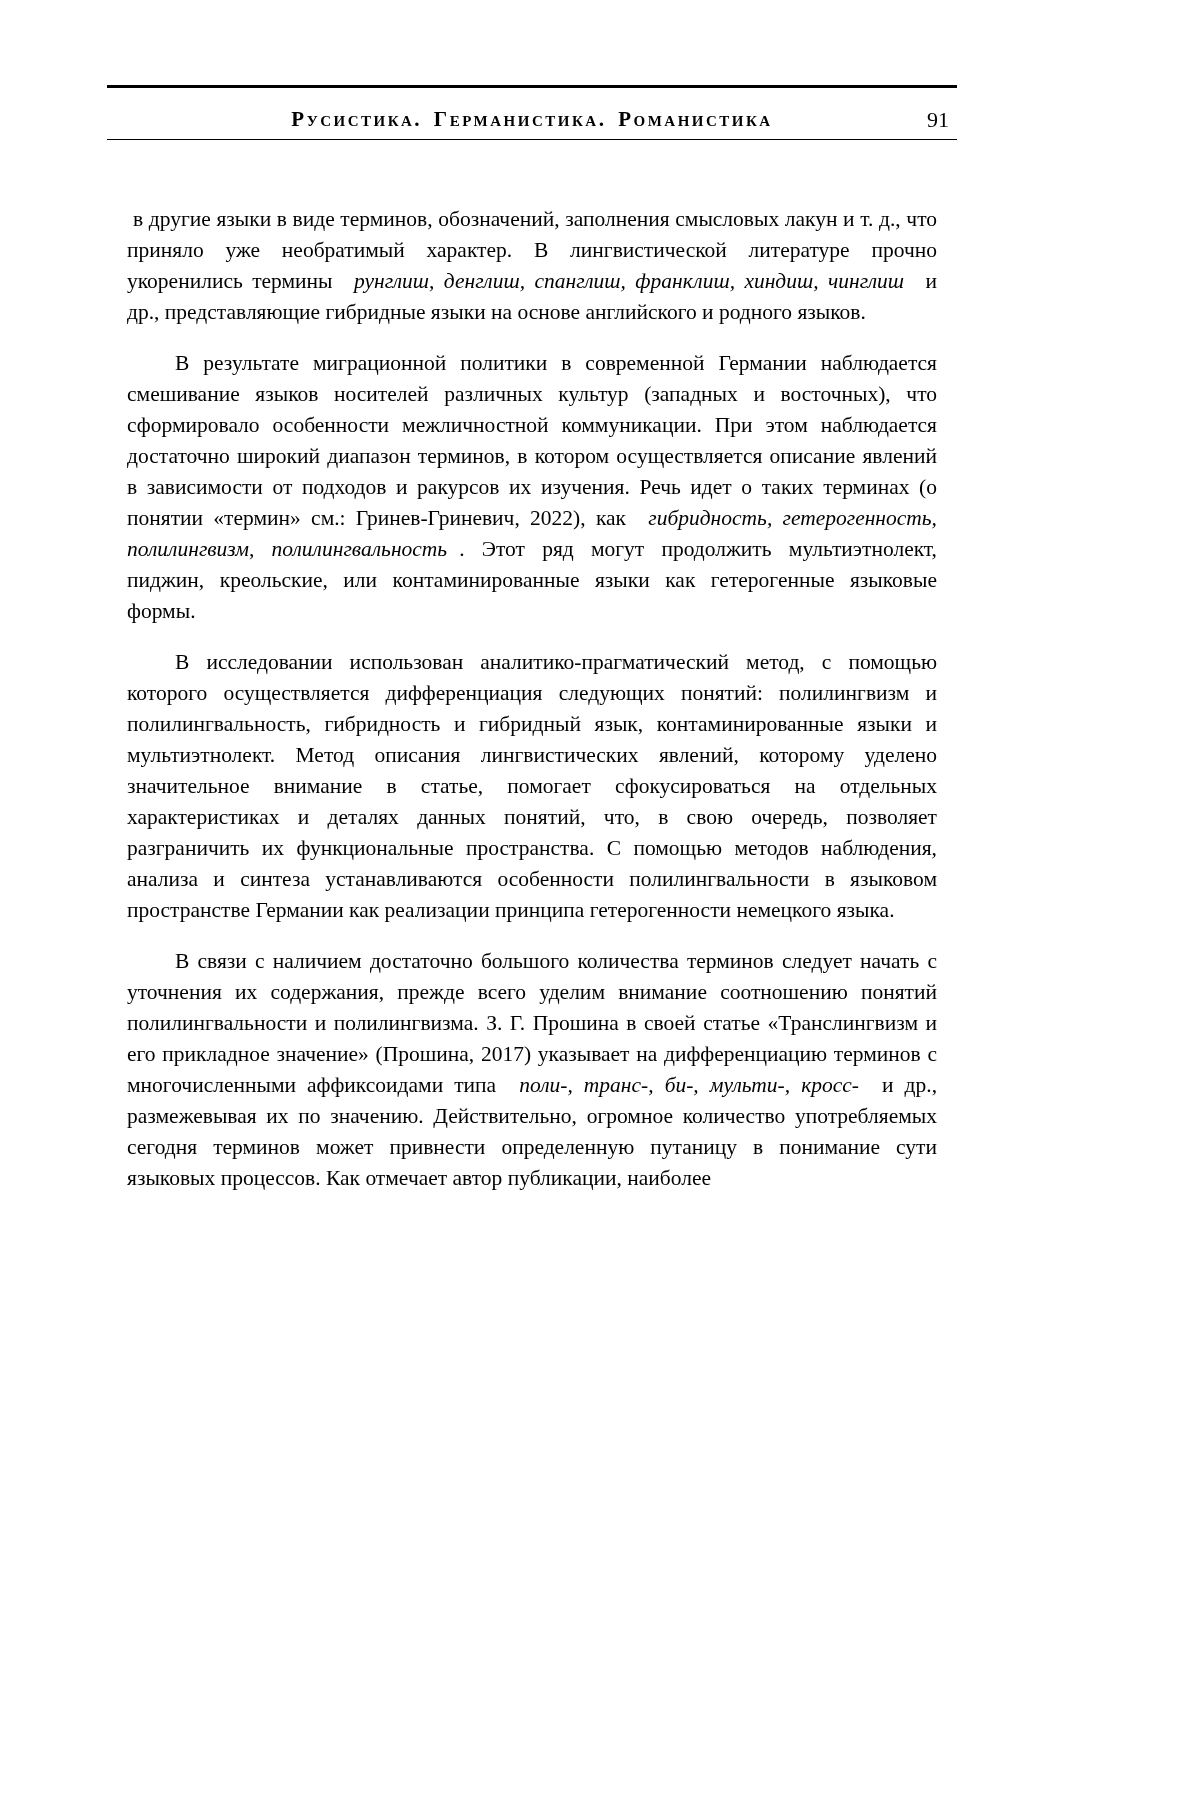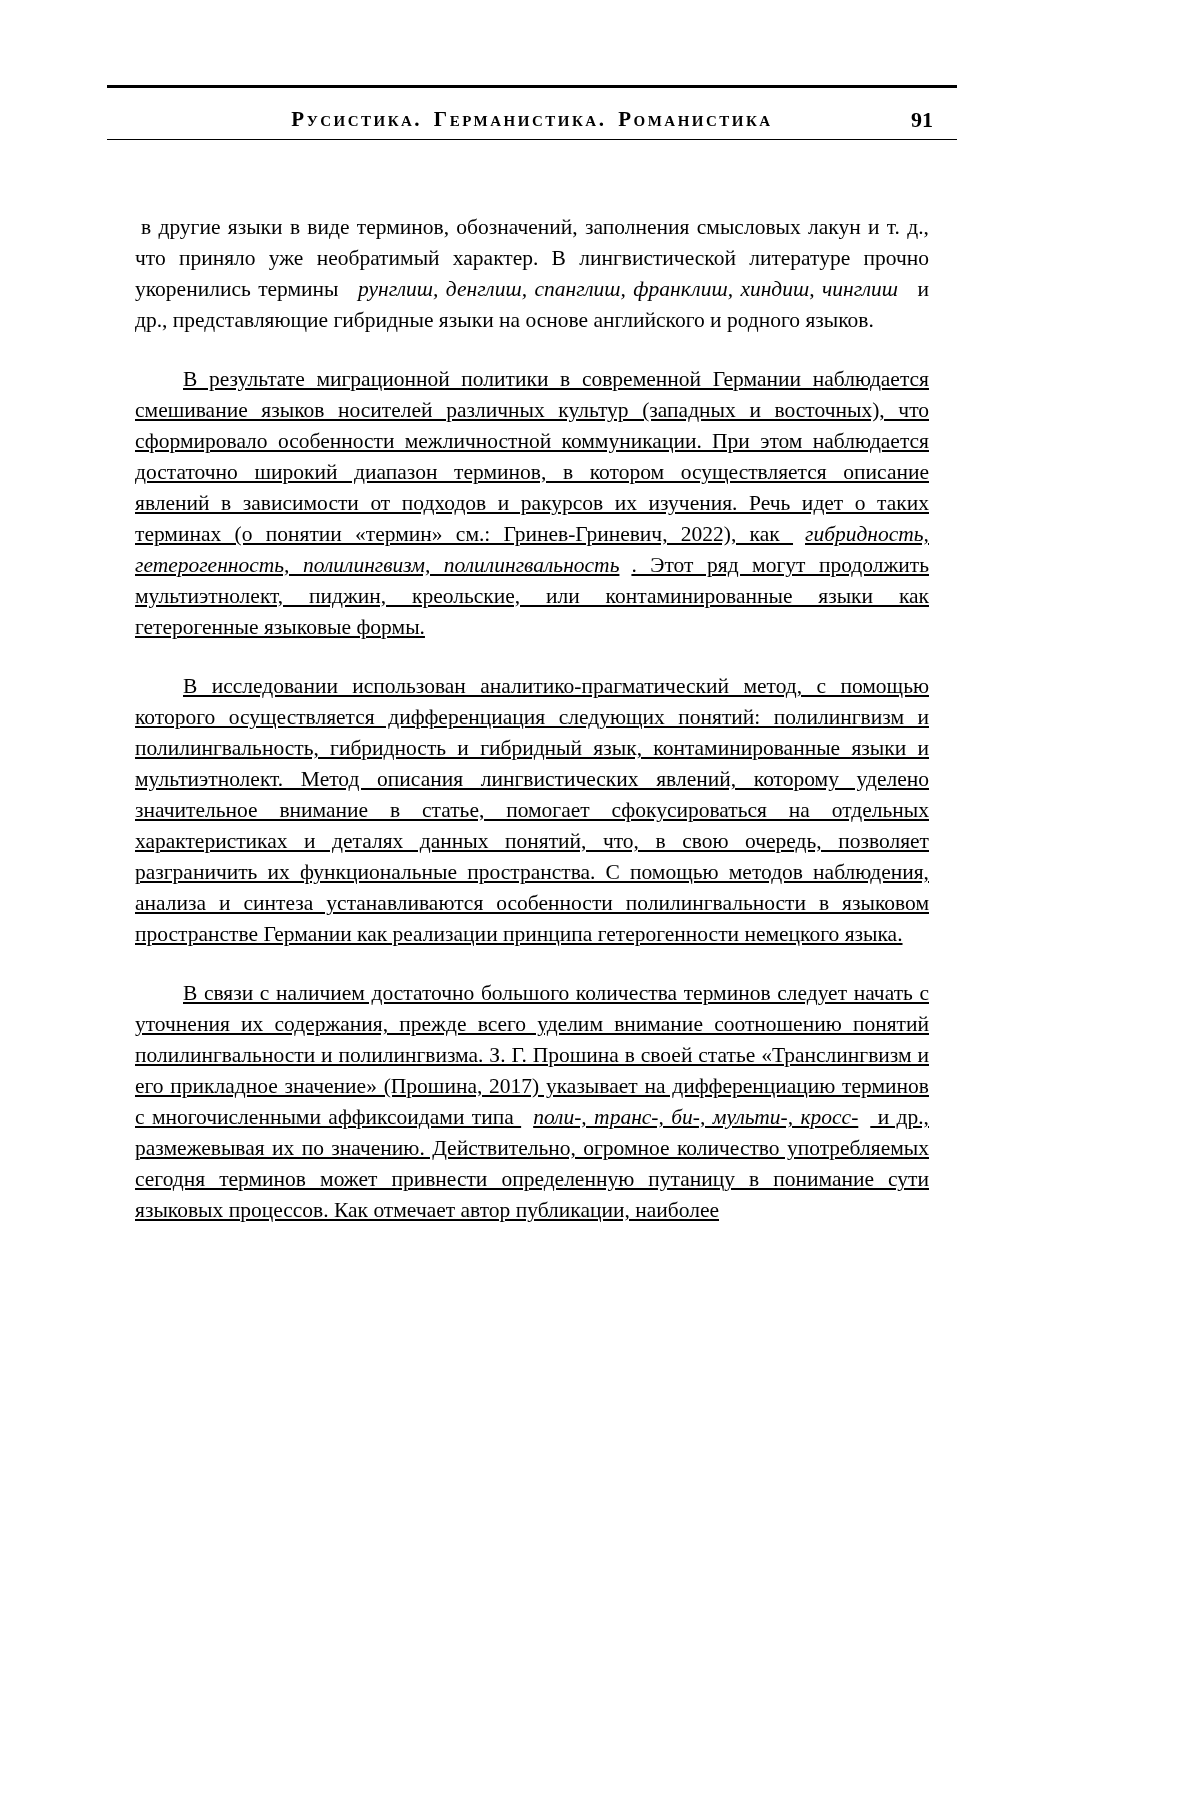--- a/index.html
+++ b/index.html
@@ -38,37 +38,37 @@
   }
   .header-title {
     font-weight: bold;
     font-variant: small-caps;
     font-size: 21px;
     letter-spacing: 2.5px;
     word-spacing: 4px;
   }
   .header-pagenum {
     position: absolute;
-    right: 18px;
+    right: 2px;
     top: 50%;
     transform: translateY(-50%);
-    font-weight: bold;
+    font-weight: normal;
     font-size: 22px;
   }
   .rule-bottom {
     border-top: 1.5px solid #000;
   }
   .content {
     margin-top: 32px;
     font-size: 21.5px;
     line-height: 31px;
     text-align: justify;
   }
-  .content p { margin: 16px; }
-  .content p.ind { text-indent: 42px; text-decoration: underline; }
+  .content p { margin: 8px; }
+  .content p.ind { text-indent: 42px; }
   .it { font-style: italic; }
   .section-heading {
     font-family: "Liberation Sans", sans-serif;
     font-weight: bold;
     font-size: 21px;
     letter-spacing: 1.4px;
     text-align: left;
     margin: 64px 0 45px 0;
   }
 </style>

